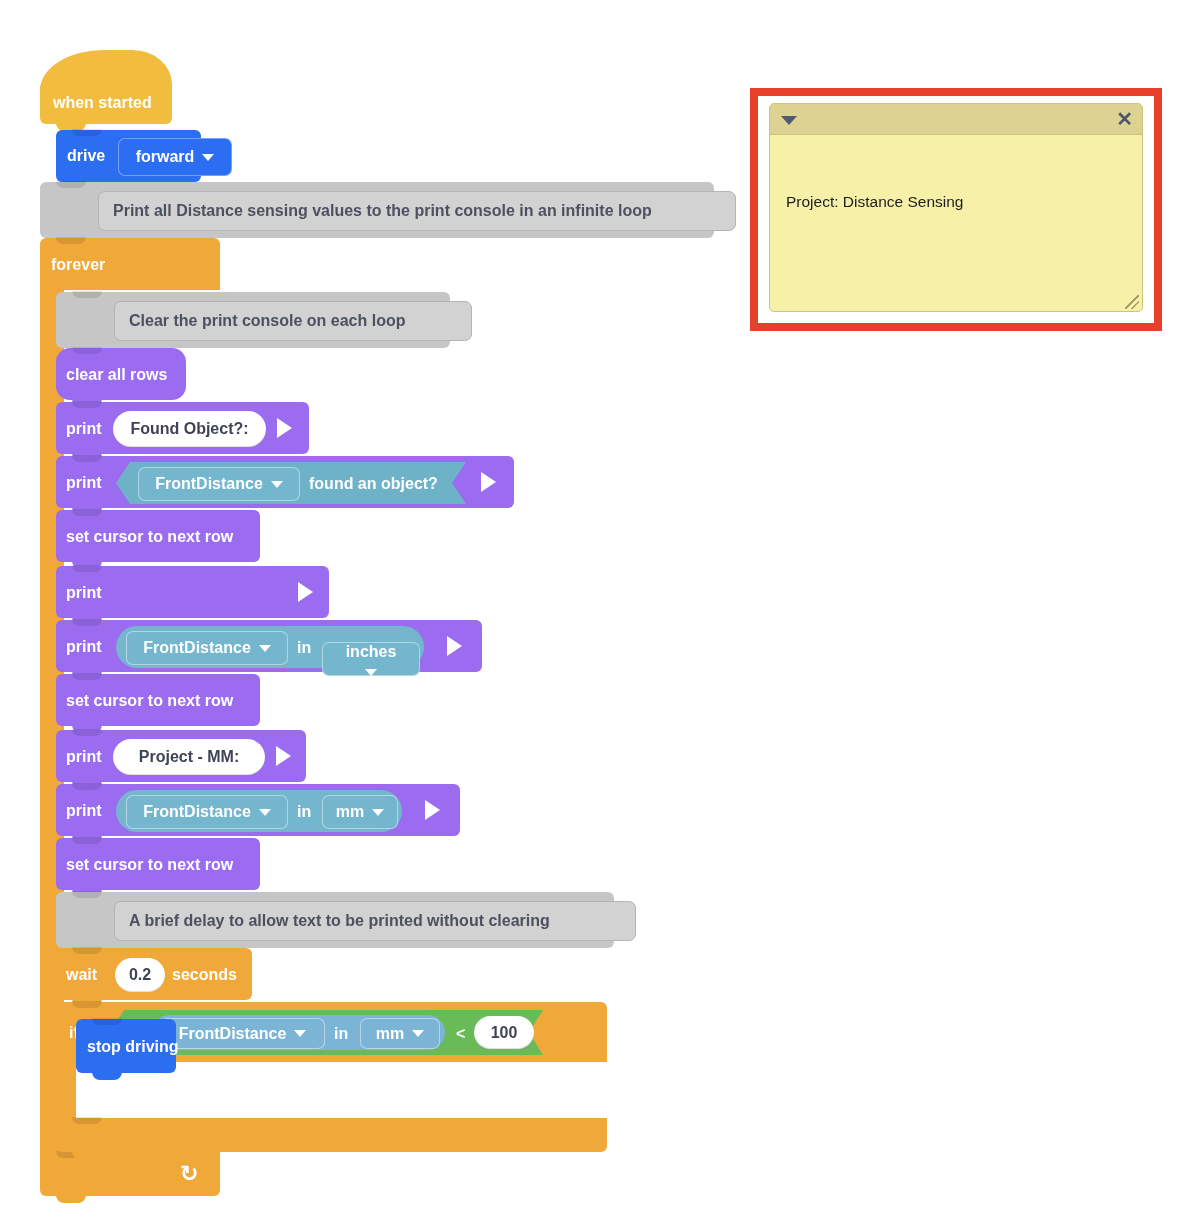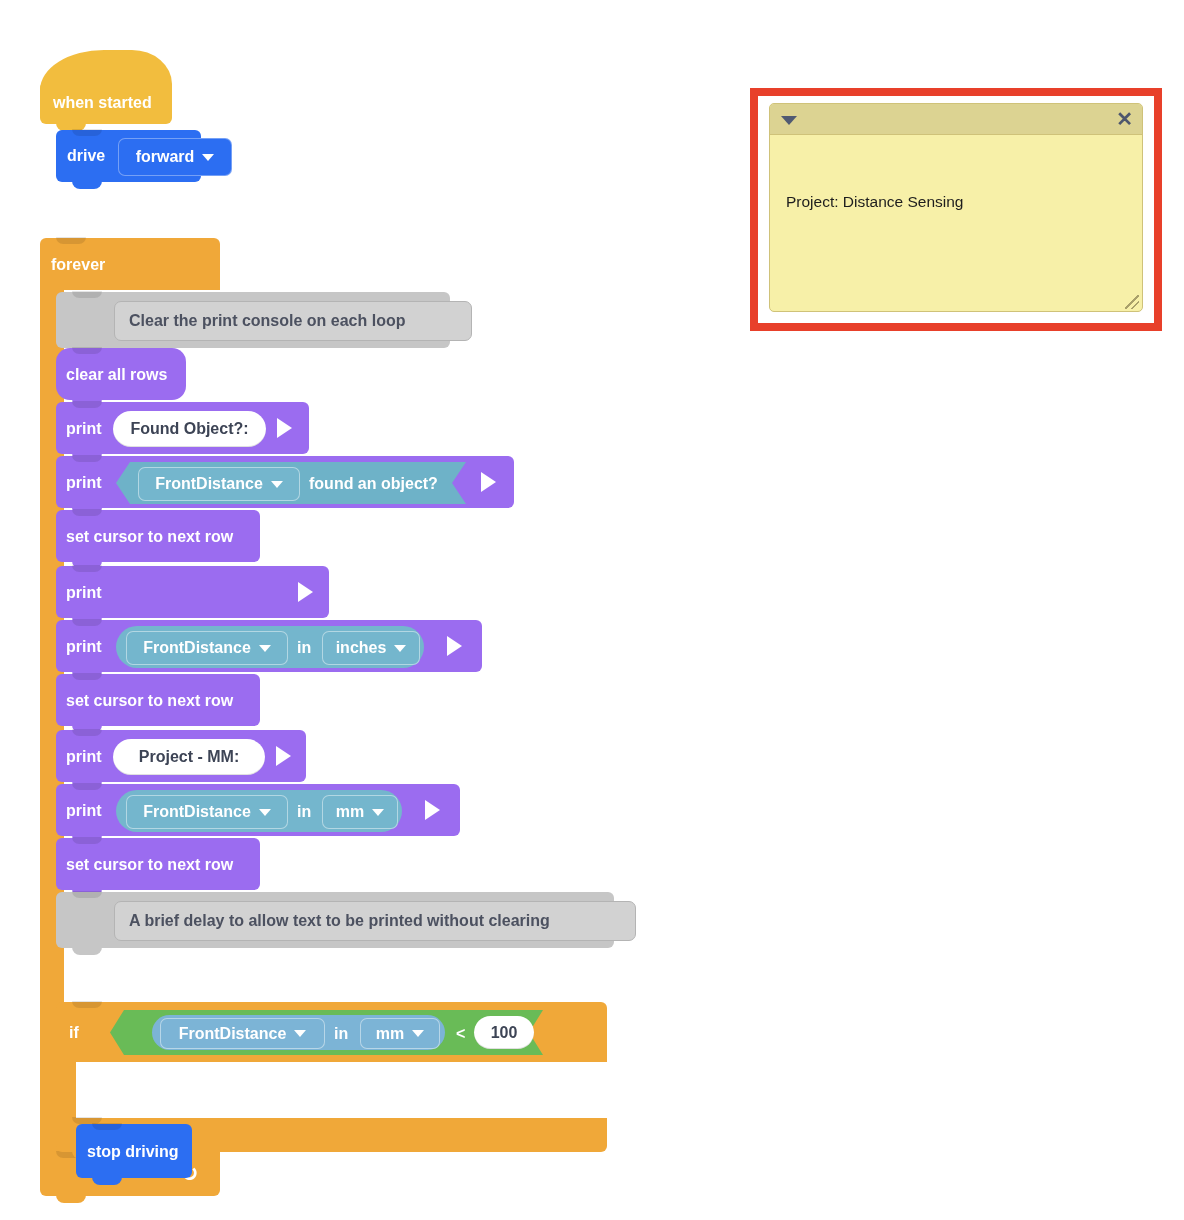--- a/index.html
+++ b/index.html
@@ -147,20 +147,25 @@
   <div class="blk c-blue" style="left:56px;top:130px;width:145px;height:52px;border-radius:6px;">
     <div class="notch-top"></div>
     <div class="notch-bot" style="background:#2c6ef2;"></div>
     <span class="lbl" style="position:absolute;left:11px;top:18px;">drive</span>
     <div class="chip chip-blue" style="left:62px;top:8px;width:112px;height:36px;">
       <span>forward</span>
       <span class="caret"></span>
     </div>
   </div>
 
+  <div class="comment-body" style="left:40px;top:182px;width:674px;height:56px;">
+    <div class="notch-top"></div>
+    <div class="notch-bot" style="background:#c6c6c6;"></div>
+    <div class="comment-text" style="left:58px;top:9px;width:608px;height:38px;">Print all Distance sensing values to the print console in an infinite loop</div>
+  </div>
 
   <div class="blk c-orange" style="left:40px;top:238px;width:180px;height:52px;border-radius:6px 6px 0 0;">
     <div class="notch-top"></div>
     <span class="lbl" style="position:absolute;left:11px;top:19px;">forever</span>
   </div>
 
   <div class="blk c-orange" style="left:40px;top:290px;width:24px;height:862px;"></div>
 
   <div class="blk c-orange" style="left:40px;top:1152px;width:180px;height:44px;border-radius:0 0 6px 6px;">
     <div class="notch-top"></div>
@@ -222,21 +227,21 @@
     <div class="notch-top"></div>
     <div class="notch-bot" style="background:#9b6cf0;"></div>
     <span class="lbl" style="position:absolute;left:10px;top:19px;">print</span>
 
     <div class="rep rep-teal" style="left:60px;top:6px;width:308px;height:42px;"></div>
     <div class="chip chip-teal" style="left:70px;top:11px;width:160px;height:32px;">
       <span>FrontDistance</span>
       <span class="caret"></span>
     </div>
     <span class="inline-word" style="left:241px;top:19px;">in</span>
-    <div class="chip chip-teal" style="left:266px;top:11px;width:96px;height:32px;">
+    <div class="chip chip-teal" style="left:266px;top:22px;width:96px;height:32px;flex-direction:column;">
       <span>inches</span>
       <span class="caret"></span>
     </div>
     <div class="tri-play" style="left:391px;top:16px;"></div>
   </div>
 
   <div class="blk c-purple" style="left:56px;top:674px;width:204px;height:52px;border-radius:6px;">
     <div class="notch-top"></div>
     <div class="notch-bot" style="background:#9b6cf0;"></div>
     <span class="lbl" style="position:absolute;left:10px;top:19px;">set cursor to next row</span>
@@ -275,20 +280,29 @@
     <div class="notch-bot" style="background:#9b6cf0;"></div>
     <span class="lbl" style="position:absolute;left:10px;top:19px;">set cursor to next row</span>
   </div>
 
   <div class="comment-body" style="left:56px;top:892px;width:558px;height:56px;">
     <div class="notch-top"></div>
     <div class="notch-bot" style="background:#c6c6c6;"></div>
     <div class="comment-text" style="left:58px;top:9px;width:492px;height:38px;">A brief delay to allow text to be printed without clearing</div>
   </div>
 
+  <div class="blk c-orange" style="left:56px;top:948px;width:196px;height:52px;border-radius:6px;">
+    <div class="notch-top"></div>
+    <div class="notch-bot" style="background:#f0a839;"></div>
+    <span class="lbl" style="position:absolute;left:10px;top:19px;">wait</span>
+    <div class="oval-white" style="left:59px;top:10px;width:50px;height:34px;">
+      <span>0.2</span>
+    </div>
+    <span class="lbl" style="position:absolute;left:116px;top:19px;">seconds</span>
+  </div>
 
   <div class="blk c-orange" style="left:56px;top:1002px;width:551px;height:60px;border-radius:6px 6px 0 0;">
     <div class="notch-top"></div>
     <span class="lbl" style="position:absolute;left:13px;top:23px;">if</span>
 
     <div class="hex hex-green" style="left:54px;top:8px;width:433px;height:45px;"></div>
 
     <div class="rep rep-steel" style="left:96px;top:13px;width:293px;height:35px;"></div>
     <div class="chip chip-steel" style="left:104px;top:16px;width:163px;height:29px;">
       <span>FrontDistance</span>
@@ -306,21 +320,21 @@
     <span class="lbl" style="position:absolute;left:559px;top:23px;">then</span>
   </div>
 
   <div class="blk c-orange" style="left:56px;top:1062px;width:20px;height:56px;"></div>
 
   <div class="blk c-orange" style="left:56px;top:1118px;width:551px;height:34px;border-radius:0 0 6px 6px;">
     <div class="notch-top"></div>
     <div class="notch-bot" style="background:#f0a839;"></div>
   </div>
 
-  <div class="blk c-blue" style="left:76px;top:1124px;width:116px;height:54px;border-radius:6px;">
+  <div class="blk c-blue" style="left:76px;top:1019px;width:100px;height:54px;border-radius:6px;">
     <div class="notch-top"></div>
     <div class="notch-bot" style="background:#2c6ef2;"></div>
     <span class="lbl" style="position:absolute;left:11px;top:20px;">stop driving</span>
   </div>
 
   <div class="note-highlight" style="left:750px;top:88px;width:412px;height:243px;">
   </div>
   <div class="note" style="left:769px;top:103px;width:374px;height:209px;">
     <div class="note-head">
       <div class="note-collapse"></div>

